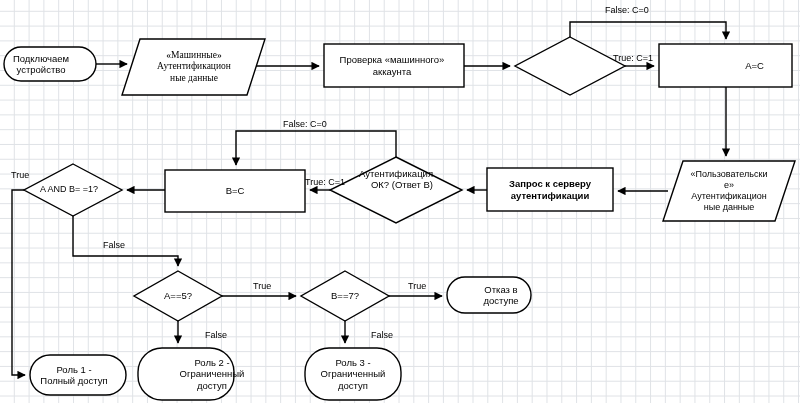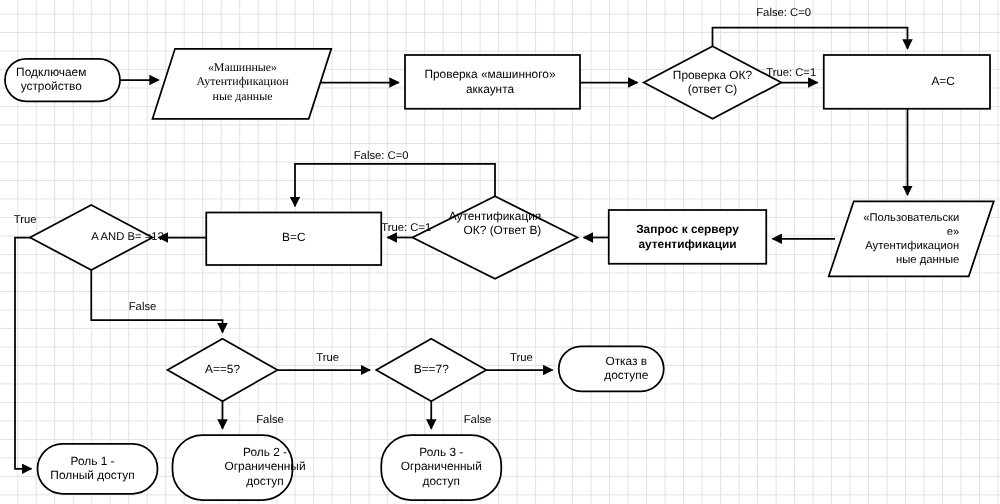--- a/index.html
+++ b/index.html
@@ -135,39 +135,37 @@
   <div class="node-label" style="left:4px; top:47px; width:74px; height:34px;">Подключаем
 устройство</div>
 
   <div class="node-label" style="left:132px; top:39px; width:124px; height:56px;font-family:Liberation Serif, serif;">«Машинные»
 Аутентификацион
 ные данные</div>
 
   <div class="node-label" style="left:324px; top:44px; width:136px; height:43px;">Проверка «машинного»
 аккаунта</div>
 
-  <div class="node-label" style="left:522px; top:45px; width:96px; height:42px;">Проверка ОК?
-(ответ C)</div>
 
   <div class="node-label" style="left:659px; top:44px; width:133px; height:43px;padding-left:29px;">A=C</div>
 
-  <div class="node-label" style="left:672px; top:160px; width:114px; height:62px; font-size:9px; line-height:11px;text-align:right;">«Пользовательски
+  <div class="node-label" style="left:672px; top:160px; width:114px; height:62px; font-size:9px; line-height:11px;">«Пользовательски
 е»
 Аутентификацион
 ные данные</div>
 
   <div class="node-label" style="left:487px; top:168px; width:126px; height:43px;font-weight:bold;">Запрос к серверу
 аутентификации</div>
 
   <div class="node-label" style="left:334px; top:160px; width:124px; height:38px;text-align:right;">Аутентификация
 ОК? (Ответ B)</div>
 
   <div class="node-label" style="left:165px; top:170px; width:140px; height:42px;">B=C</div>
 
-  <div class="node-label" style="left:28px; top:182px; width:82px; height:16px; font-size:9px;padding-left:33px;">A AND B= =1?</div>
+  <div class="node-label" style="left:28px; top:182px; width:82px; height:16px; font-size:9px;">A AND B= =1?</div>
 
   <div class="node-label" style="left:144px; top:288px; width:68px; height:16px;">A==5?</div>
 
   <div class="node-label" style="left:311px; top:288px; width:68px; height:16px;">B==7?</div>
 
   <div class="node-label" style="left:447px; top:277px; width:84px; height:36px;margin-left:12px;">Отказ в
 доступе</div>
 
   <div class="node-label" style="left:30px; top:355px; width:88px; height:40px;">Роль 1 -
 Полный доступ</div>

